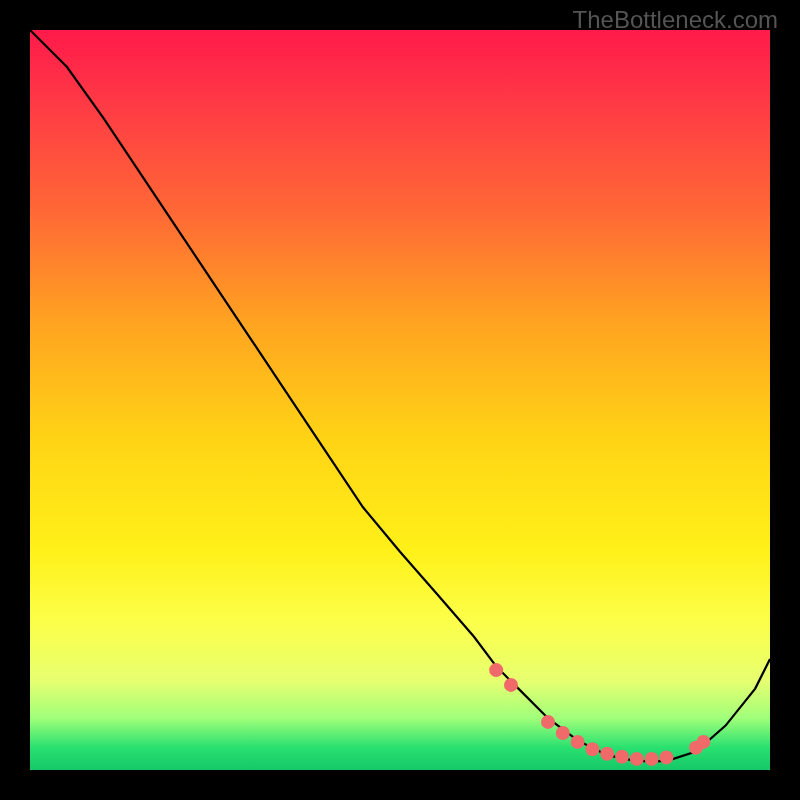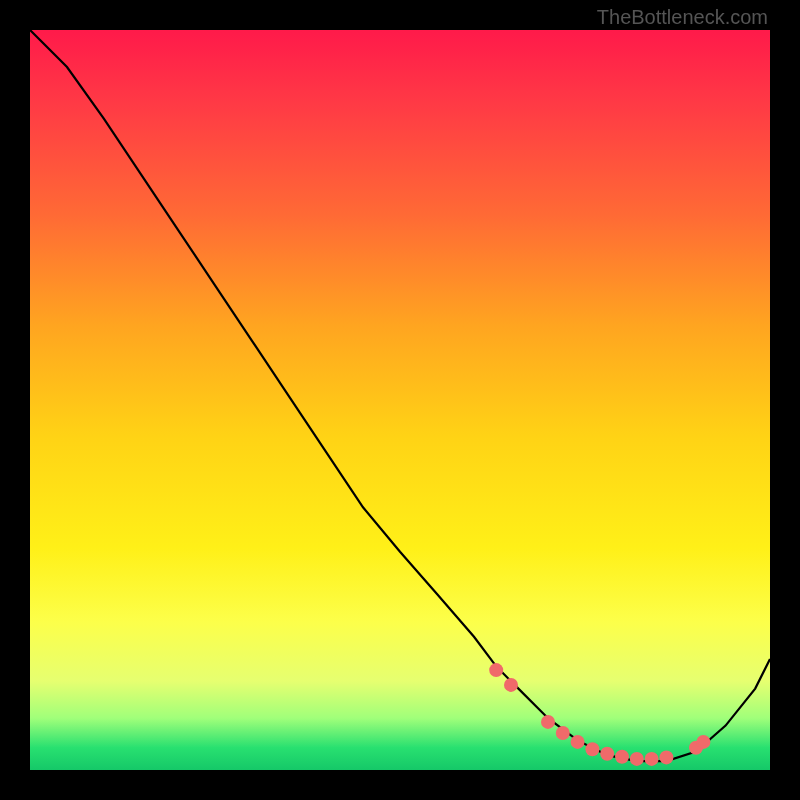--- a/index.html
+++ b/index.html
@@ -33,23 +33,23 @@
       #fcff4a 80%,
       #e6ff70 88%,
       #a0ff7a 93%,
       #28e070 97%,
       #15c868 100%
     );
   }
   .watermark {
     position: absolute;
     top: 6px;
-    right: 32px;
+    right: 22px;
     color: #555;
-    font-size: 20px;
+    font-size: 24px;
     font-weight: 500;
     z-index: 10;
   }
   svg.curve {
     position: absolute;
     left: 0;
     top: 0;
     width: 740px;
     height: 740px;
   }

